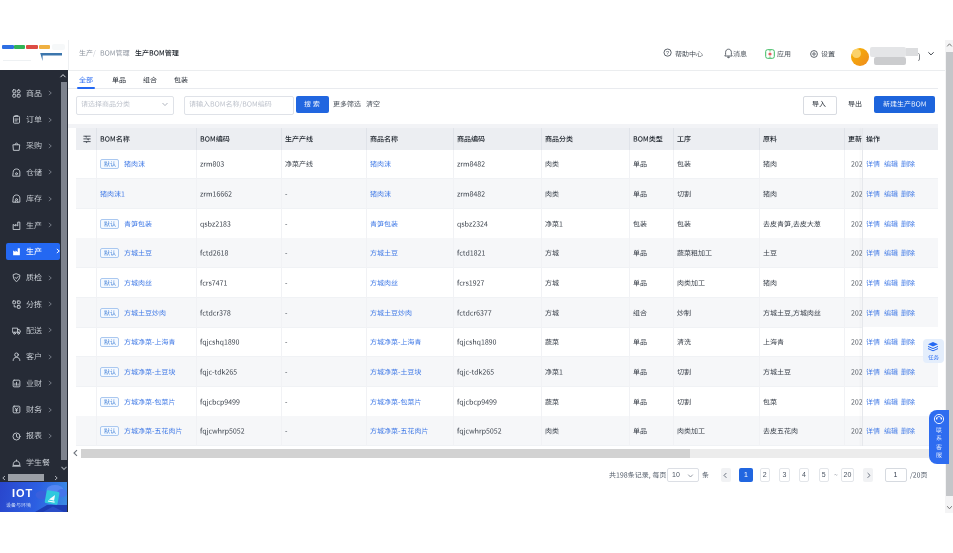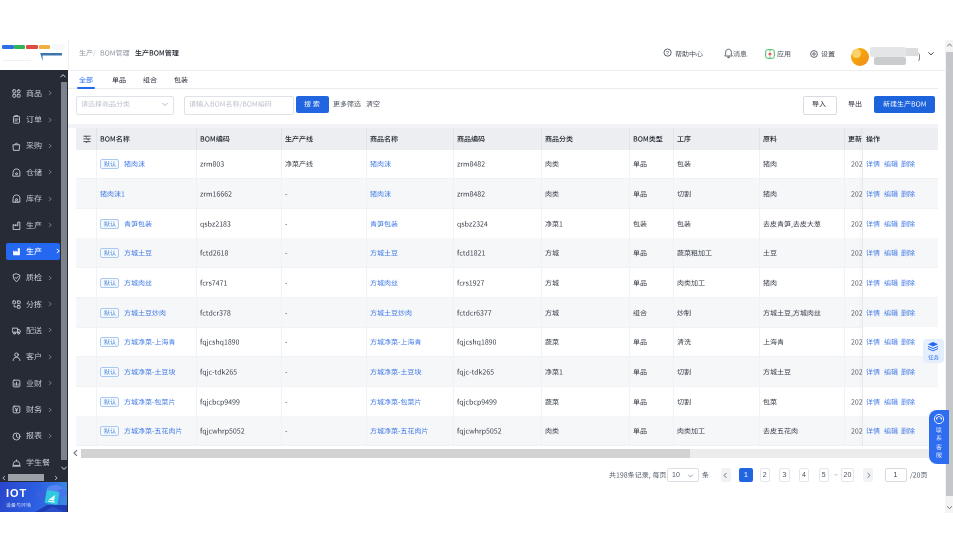--- a/index.html
+++ b/index.html
@@ -1110,21 +1110,21 @@
     </svg>
     <div style="position:absolute;left:0px;top:473px;width:68px;height:9px;background:#262b36"></div>
     <svg style="position:absolute;left:1px;top:474.5px" width="6" height="6" viewBox="0 0 6 6">
       <path d="M4 1 L1.8 3 L4 5" fill="none" stroke="#aeb2b9" stroke-width="1"></path>
     </svg>
     <svg style="position:absolute;left:53px;top:474.5px" width="6" height="6" viewBox="0 0 6 6">
       <path d="M2 1 L4.2 3 L2 5" fill="none" stroke="#aeb2b9" stroke-width="1"></path>
     </svg>
     <div style="position:absolute;left:8px;top:474px;width:36px;height:7px;background:#9b9fa6"></div>
     <div style="position:absolute;left:0px;top:482px;width:67px;height:30px;background:linear-gradient(100deg,#2946cc 0%,#2c5fe2 55%,#3b8de4 100%)"></div>
-    <div style="position:absolute;left:6px;top:486.5px;width:20px;height:14px;font:700 11px 'Liberation Sans',sans-serif;color:#fff;letter-spacing:1px">IOT</div>
+    <div style="position:absolute;left:12px;top:486.5px;width:20px;height:14px;font:700 11px 'Liberation Sans',sans-serif;color:#fff;letter-spacing:1px">IOT</div>
     <svg style="position:absolute;left:6.0px;top:501.0px;overflow:visible" width="27" height="8" fill="#d6e4fb">
       <use href="#s24" y="5.83"></use>
     </svg>
     <svg style="position:absolute;left:33px;top:482px" width="34" height="30" viewBox="0 0 34 30">
 <path d="M2 30 L14 23 L34 23 L34 30 Z" fill="#1d3db4"></path>
 <ellipse cx="22" cy="8" rx="8.5" ry="5" fill="#5587f2"></ellipse>
       <ellipse cx="29" cy="11" rx="5" ry="4" fill="#4575ea"></ellipse>
 <ellipse cx="9" cy="13" rx="6.5" ry="4.2" fill="#3a60dd"></ellipse>
 <g transform="rotate(10 19 16)">
         <rect x="12.5" y="9" width="13" height="13" rx="1.2" fill="#2fc8de"></rect>

